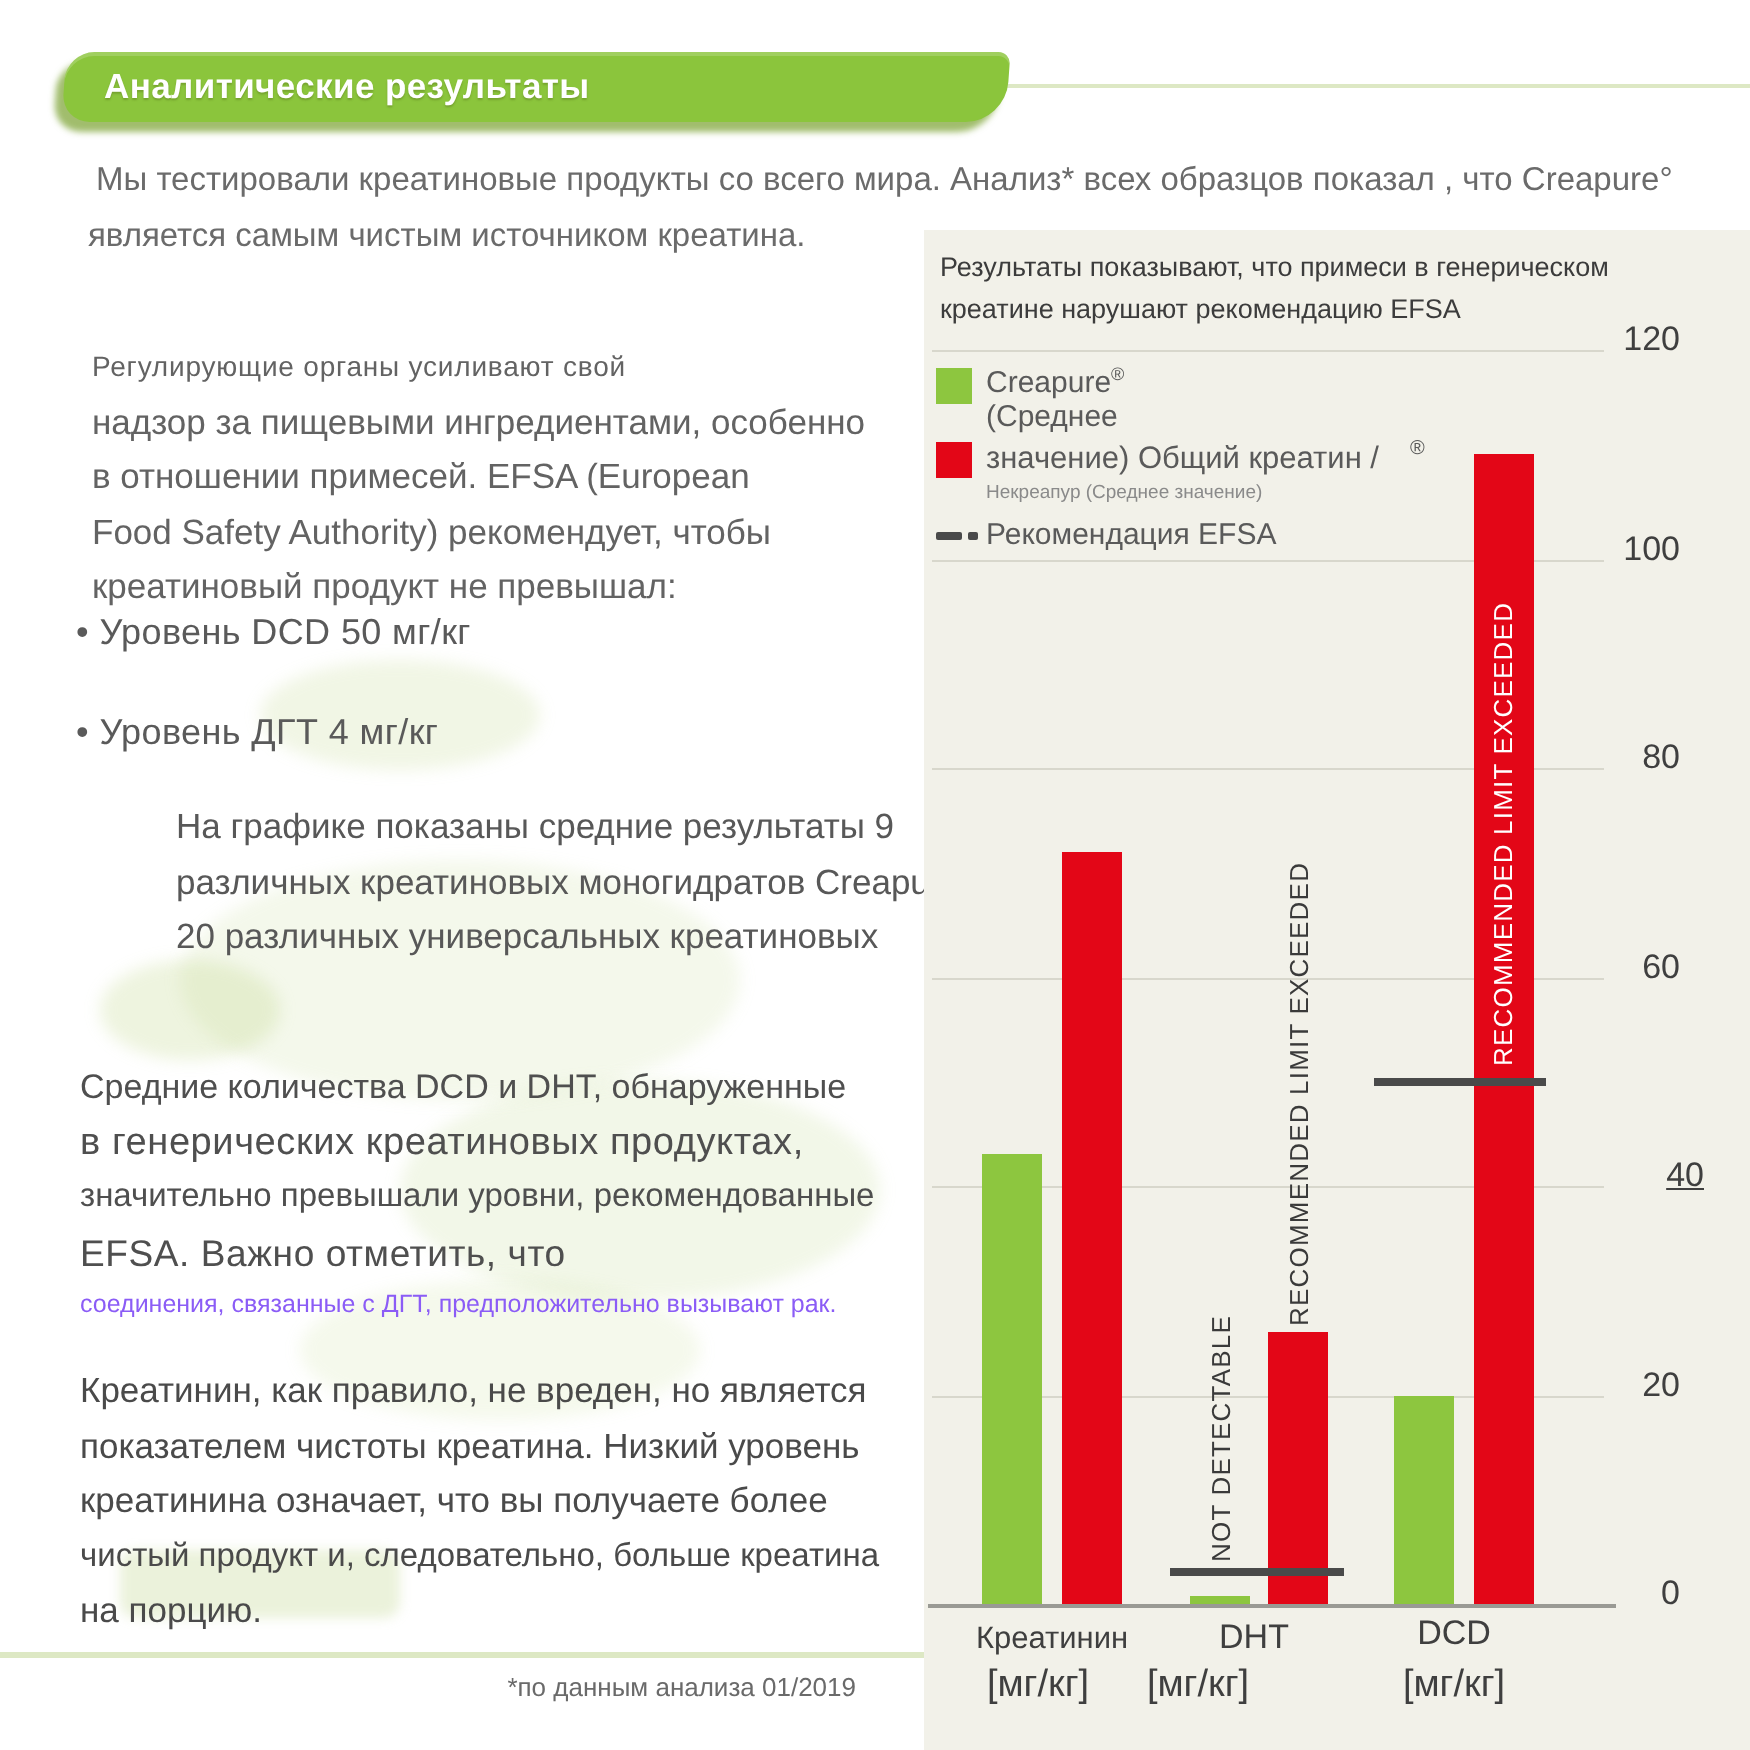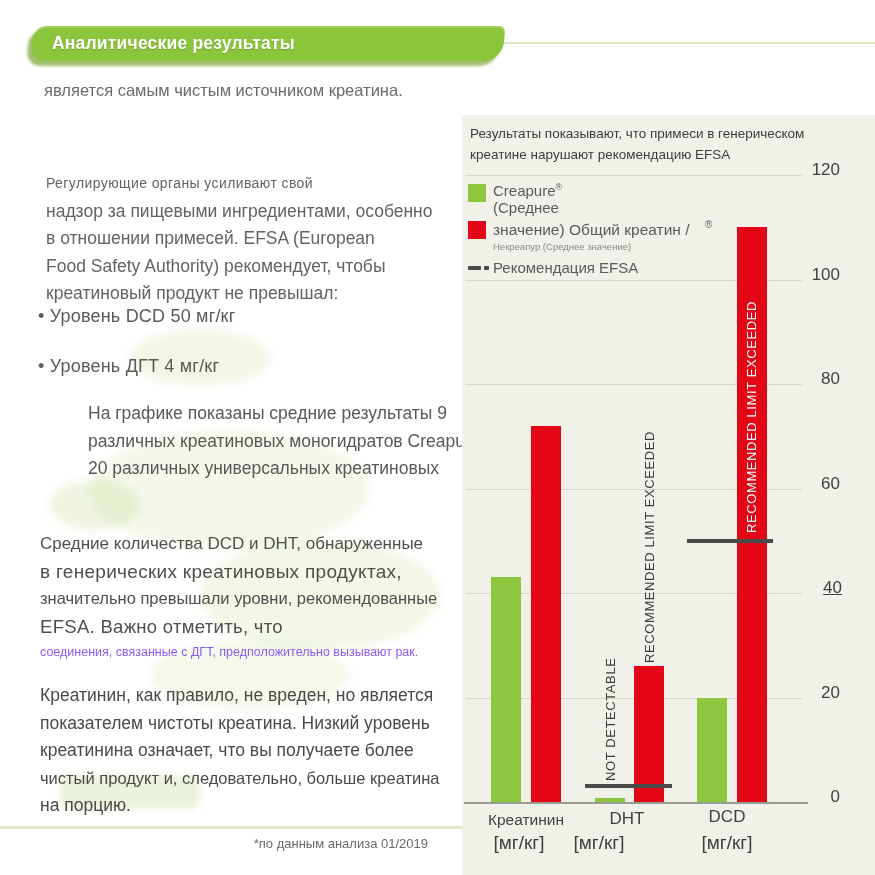--- a/index.html
+++ b/index.html
@@ -83,20 +83,21 @@
 <div class="blob" style="left:60px;top:775px;width:140px;height:34px;background:rgba(176,205,110,.25);filter:blur(3px);border-radius:8px;"></div>
 
 <div class="bottom-rule"></div>
 <div class="top-rule"></div>
 
 <div class="banner">
   <div class="banner-title">Аналитические результаты</div>
 </div>
 
 <div class="txt intro">
+  <span class="l0">Мы тестировали креатиновые продукты со всего мира. Анализ* всех образцов показал , что Creapure°</span>
   <span>является самым чистым источником креатина.</span>
 </div>
 
 <div class="txt p-reg">
   <span class="l0">Регулирующие органы усиливают свой</span>
   <span>надзор за пищевыми ингредиентами, особенно</span>
   <span>в отношении примесей. EFSA (European</span>
   <span>Food Safety Authority) рекомендует, чтобы</span>
   <span>креатиновый продукт не превышал:</span>
 </div>
@@ -143,21 +144,21 @@
   <div class="lg-dash" style="left:6px;top:151px;width:13px;"></div>
   <div class="lg-dash" style="left:22px;top:151px;width:5px;"></div>
   <div class="lg-txt" style="left:31px;top:144px;font-size:15px;">Рекомендация EFSA</div>
 
   <div id="plot" style="position:absolute;left:0;top:0;width:383px;height:760px;">
       <div class="gridline" style="position: absolute; left: 4px; top: 687px; width: 336px; height: 1px; background: rgb(216, 215, 204);"></div>
       <div class="ytick" style="left: 318px; top: 672px;">0</div>
       <div class="gridline" style="position: absolute; left: 4px; top: 582.5px; width: 336px; height: 1px; background: rgb(216, 215, 204);"></div>
       <div class="ytick" style="left: 318px; top: 567.5px;">20</div>
       <div class="gridline" style="position: absolute; left: 4px; top: 478px; width: 336px; height: 1px; background: rgb(216, 215, 204);"></div>
-      <div class="ytick" style="left: 320px; top: 463px; text-decoration: underline;">40</div>
+      <div class="ytick" style="left: 330px; top: 463px; text-decoration: underline;">40</div>
       <div class="gridline" style="position: absolute; left: 4px; top: 373.5px; width: 336px; height: 1px; background: rgb(216, 215, 204);"></div>
       <div class="ytick" style="left: 318px; top: 358.5px;">60</div>
       <div class="gridline" style="position: absolute; left: 4px; top: 269px; width: 336px; height: 1px; background: rgb(216, 215, 204);"></div>
       <div class="ytick" style="left: 318px; top: 254px;">80</div>
       <div class="gridline" style="position: absolute; left: 4px; top: 164.5px; width: 336px; height: 1px; background: rgb(216, 215, 204);"></div>
       <div class="ytick" style="left: 318px; top: 149.5px;">100</div>
       <div class="gridline" style="position: absolute; left: 4px; top: 60px; width: 336px; height: 1px; background: rgb(216, 215, 204);"></div>
       <div class="ytick" style="left: 318px; top: 45px;">120</div>
       <div class="bar" style="position: absolute; left: 29px; top: 462.325px; width: 30px; height: 224.675px; background: rgb(141, 198, 63);"></div>
       <div class="bar" style="position: absolute; left: 133px; top: 682.82px; width: 30px; height: 4.18px; background: rgb(141, 198, 63);"></div>

